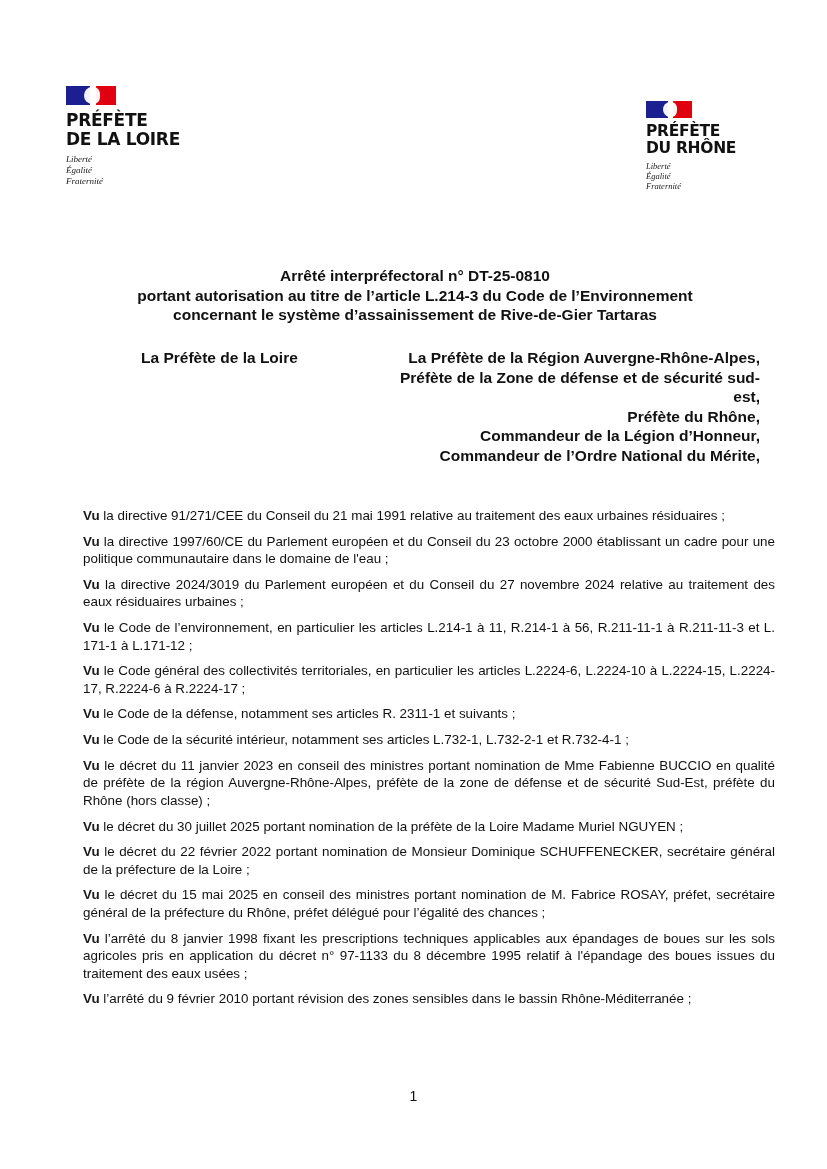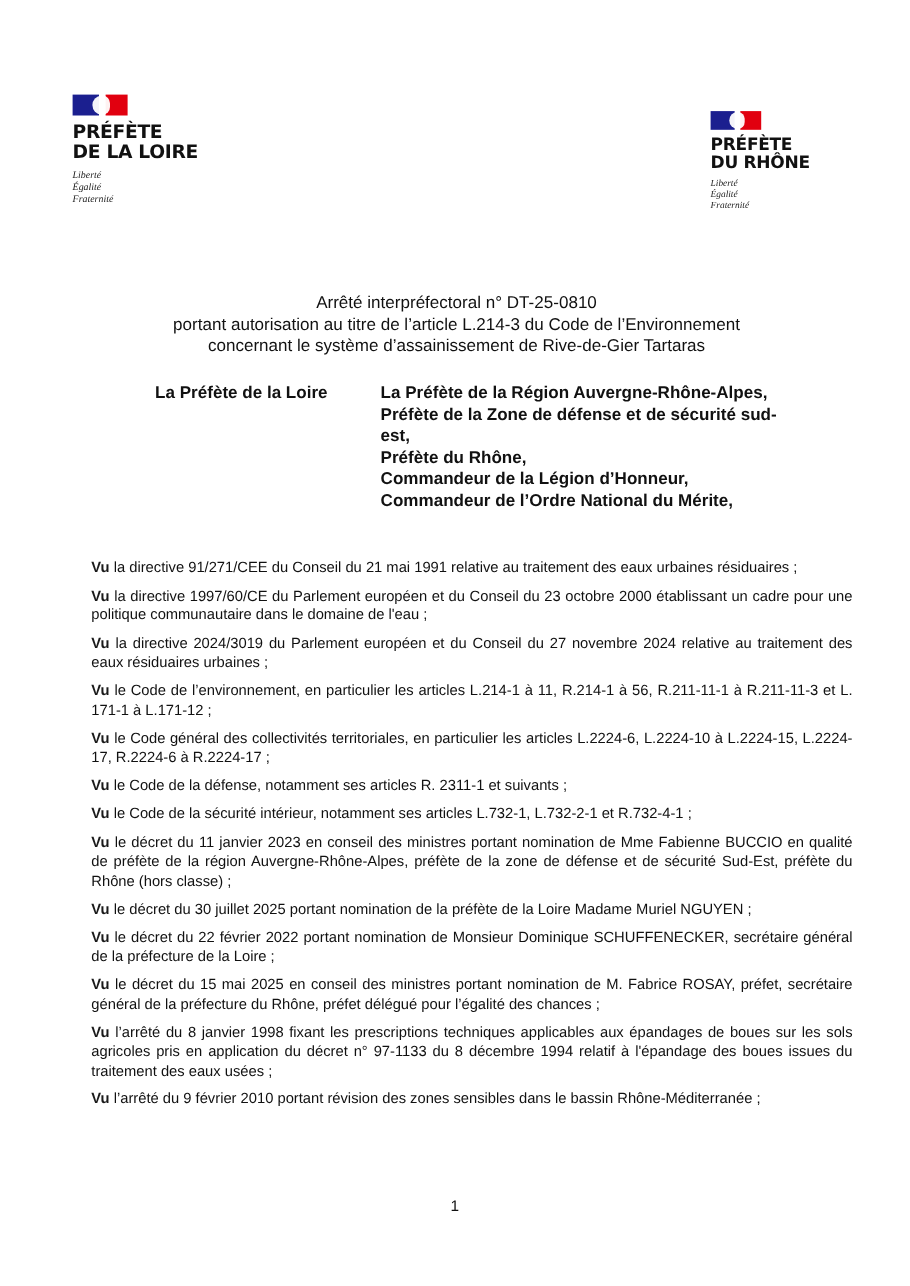--- a/index.html
+++ b/index.html
@@ -22,26 +22,26 @@
   .logo-rhone { left: 646px; top: 101px; }
   .logo-rhone .flag { width: 46px; height: 17px; }
   .logo-rhone .flag .blue { width: 22px; }
   .logo-rhone .flag .white { width: 5px; }
   .logo-rhone .flag .red { width: 19px; }
   .logo-rhone .flag .marianne { left: 17px; width: 14px; height: 15px; }
   .logo-rhone .name { font-size: 15.5px; line-height: 17px; margin-top: 5px; }
   .logo-rhone .motto { font-size: 8.5px; line-height: 10px; margin-top: 4px; }
 
   .title { position: absolute; left: 90px; top: 266px; width: 650px; text-align: center;
-           font-weight: normal; font-size: 15.5px; line-height: 19.5px; }
+           font-weight: bold; font-size: 15.5px; line-height: 19.5px; }
 
   .authorities { position: absolute; top: 348px; left: 0; width: 827px; font-weight: bold;
            font-size: 15.5px; line-height: 19.5px; }
   .auth-left { position: absolute; left: 109px; top: 0; margin-left: 32px; }
-  .auth-right { position: absolute; left: 346px; top: 0; width: 414px; text-align: left; }
+  .auth-right { position: absolute; left: 346px; top: 0; width: 414px; text-align: right; }
 
   .considerations { position: absolute; left: 67px; top: 507px; width: 692px; font-size: 13.4px;
            line-height: 17.5px; margin-left: 16px; }
   .vu { margin: 0 0 8.2px 0; text-align: justify; }
   .vu .vu-kw { font-weight: bold; color: #1a1a1a; }
 
   .page-number { position: absolute; left: 0; width: 827px; top: 1088px; text-align: center;
            font-size: 14px; }
 </style>
 </head>
@@ -106,17 +106,17 @@
   <p class="vu"><span class="vu-kw">Vu</span> <span>la directive 1997/60/CE du Parlement européen et du Conseil du 23 octobre 2000 établissant un cadre pour une politique communautaire dans le domaine de l'eau ;</span></p>
   <p class="vu"><span class="vu-kw">Vu</span> <span>la directive 2024/3019 du Parlement européen et du Conseil du 27 novembre 2024 relative au traitement des eaux résiduaires urbaines ;</span></p>
   <p class="vu"><span class="vu-kw">Vu</span> <span>le Code de l’environnement, en particulier les articles L.214-1 à 11, R.214-1 à 56, R.211-11-1 à R.211-11-3 et L. 171-1 à L.171-12 ;</span></p>
   <p class="vu"><span class="vu-kw">Vu</span> <span>le Code général des collectivités territoriales, en particulier les articles L.2224-6, L.2224-10 à L.2224-15, L.2224-17, R.2224-6 à R.2224-17 ;</span></p>
   <p class="vu"><span class="vu-kw">Vu</span> <span>le Code de la défense, notamment ses articles R. 2311-1 et suivants ;</span></p>
   <p class="vu"><span class="vu-kw">Vu</span> <span>le Code de la sécurité intérieur, notamment ses articles L.732-1, L.732-2-1 et R.732-4-1 ;</span></p>
   <p class="vu"><span class="vu-kw">Vu</span> <span>le décret du 11 janvier 2023 en conseil des ministres portant nomination de Mme Fabienne BUCCIO en qualité de préfète de la région Auvergne-Rhône-Alpes, préfète de la zone de défense et de sécurité Sud-Est, préfète du Rhône (hors classe) ;</span></p>
   <p class="vu"><span class="vu-kw">Vu</span> <span>le décret du 30 juillet 2025 portant nomination de la préfète de la Loire Madame Muriel NGUYEN ;</span></p>
   <p class="vu"><span class="vu-kw">Vu</span> <span>le décret du 22 février 2022 portant nomination de Monsieur Dominique SCHUFFENECKER, secrétaire général de la préfecture de la Loire ;</span></p>
   <p class="vu"><span class="vu-kw">Vu</span> <span>le décret du 15 mai 2025 en conseil des ministres portant nomination de M. Fabrice ROSAY, préfet, secrétaire général de la préfecture du Rhône, préfet délégué pour l’égalité des chances ;</span></p>
-  <p class="vu"><span class="vu-kw">Vu</span> <span>l’arrêté du 8 janvier 1998 fixant les prescriptions techniques applicables aux épandages de boues sur les sols agricoles pris en application du décret n° 97-1133 du 8 décembre 1994 relatif à l'épandage des boues issues du traitement des eaux usées ;</span></p>
+  <p class="vu"><span class="vu-kw">Vu</span> <span>l’arrêté du 8 janvier 1998 fixant les prescriptions techniques applicables aux épandages de boues sur les sols agricoles pris en application du décret n° 97-1133 du 8 décembre 1995 relatif à l'épandage des boues issues du traitement des eaux usées ;</span></p>
   <p class="vu"><span class="vu-kw">Vu</span> <span>l’arrêté du 9 février 2010 portant révision des zones sensibles dans le bassin Rhône-Méditerranée ;</span></p>
 </div>
 
 <div class="page-number">1</div>
 
 </body></html>

